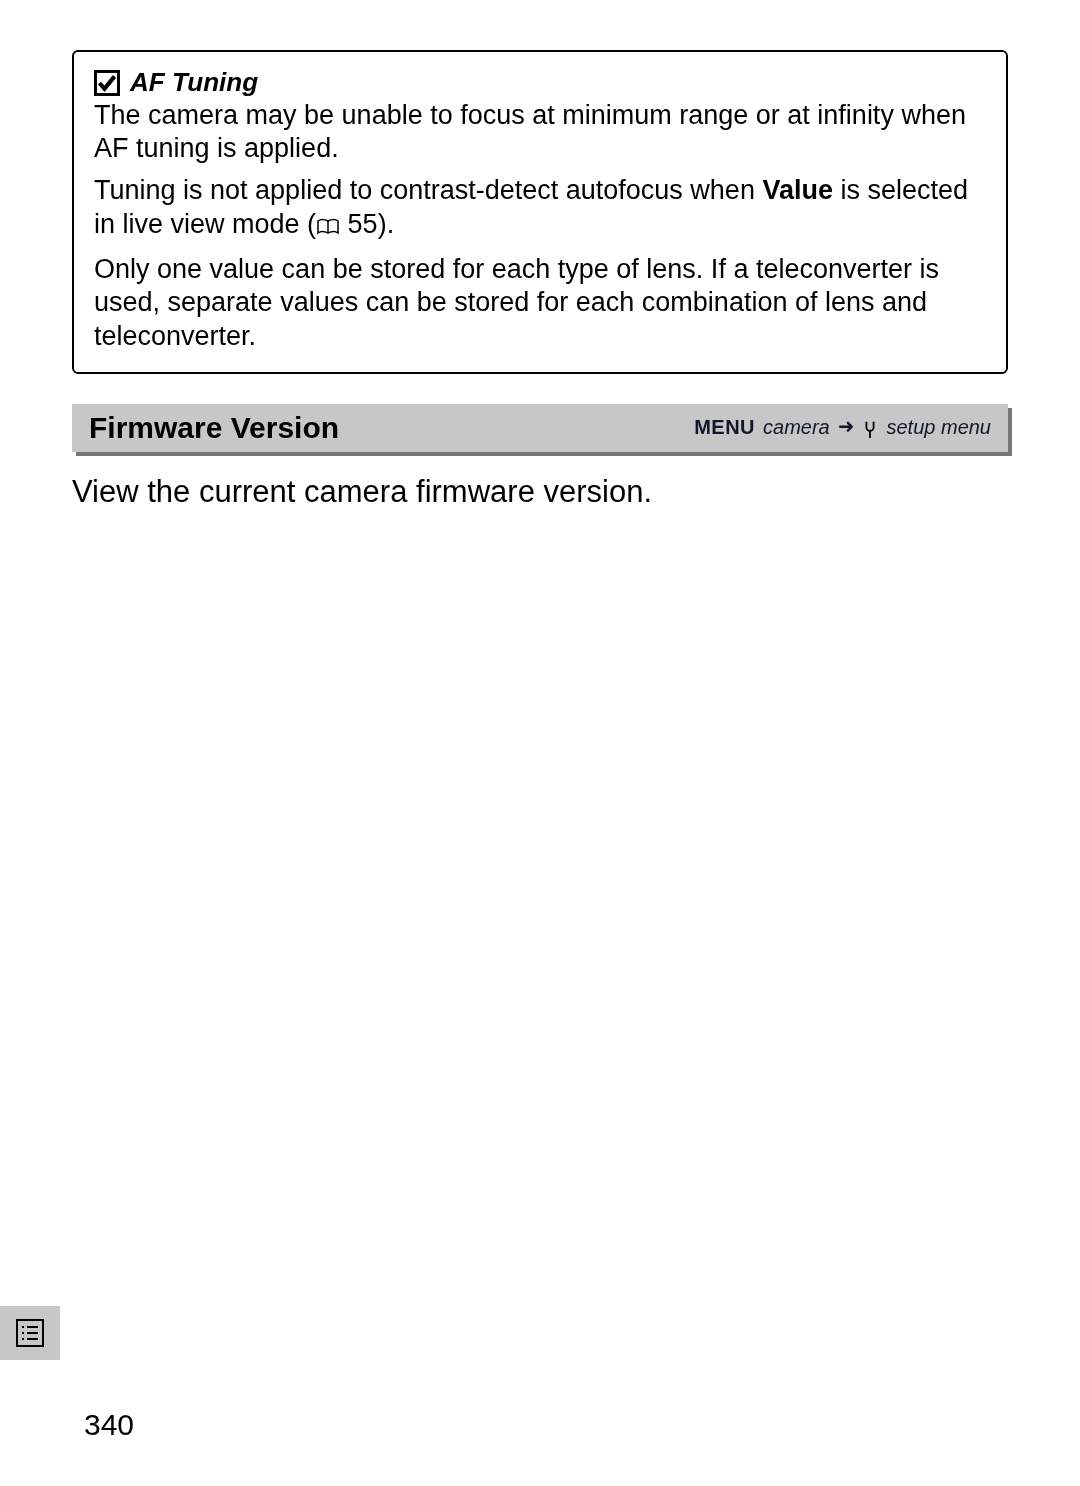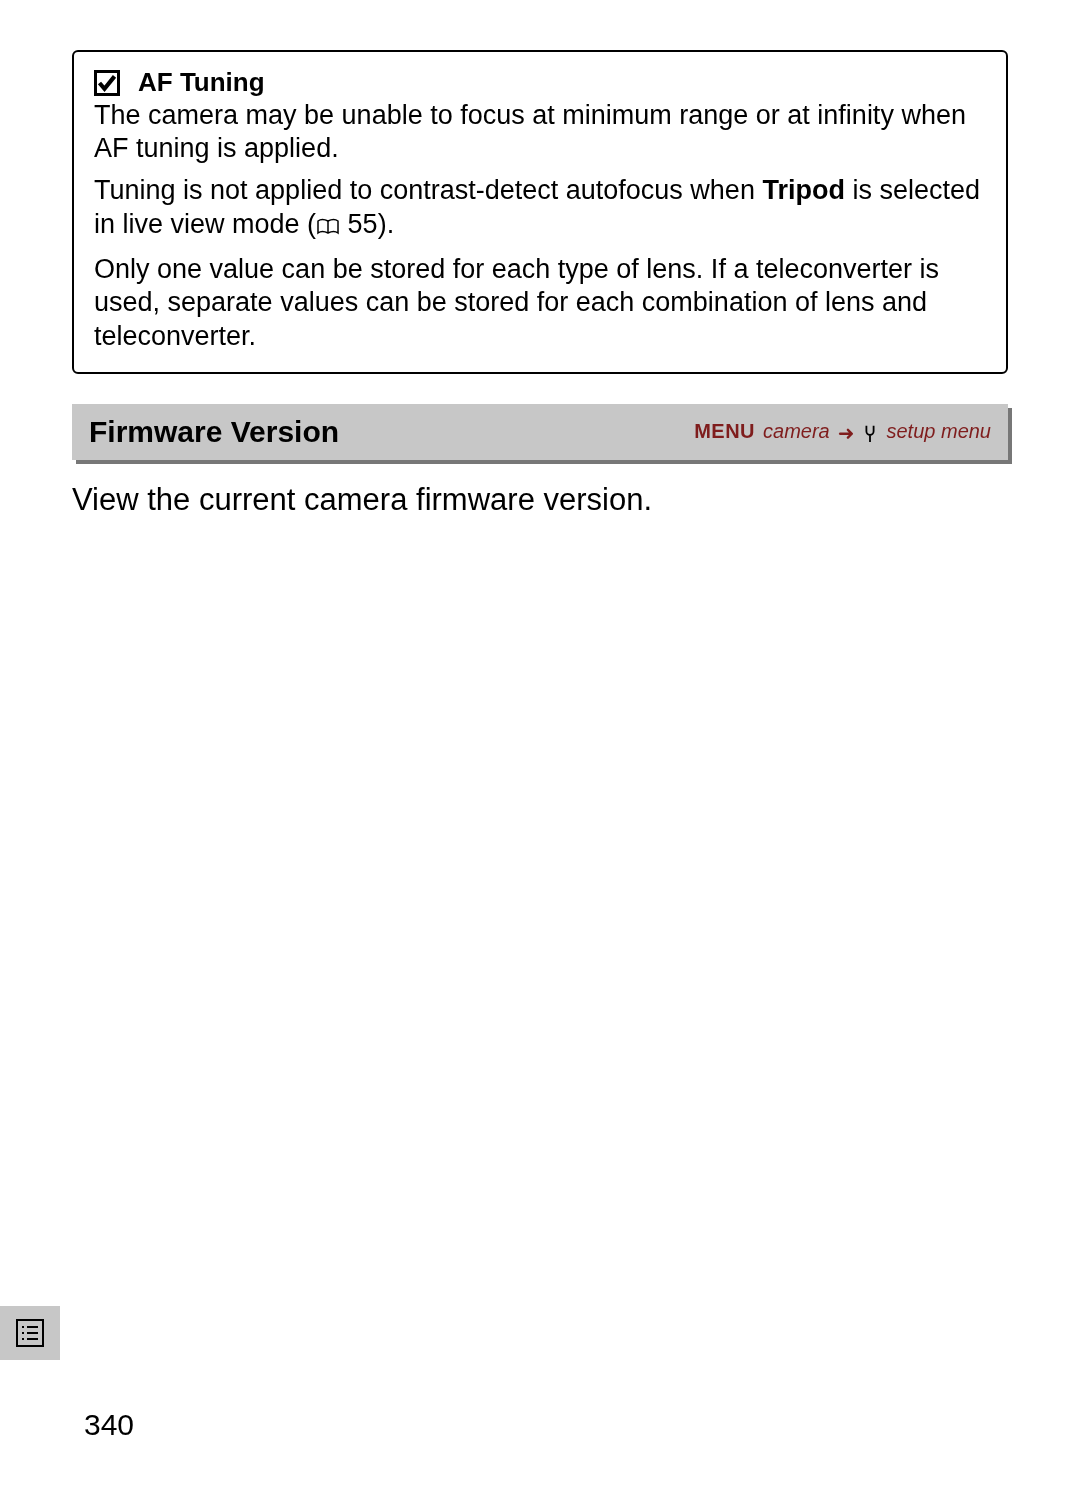--- a/index.html
+++ b/index.html
@@ -27,21 +27,22 @@
     margin-bottom: 8px;
   }
   .note:last-child { margin-bottom: 0; }
 
   .note-title {
     font-weight: 700;
     font-size: 26px;
     line-height: 1.25;
     display: flex;
     align-items: center;
-    gap: 18px;
+    gap: 10px;
+    font-style: italic;
   }
   .note-body {
     font-size: 27px;
     line-height: 1.25;
   }
   .inline-bold { font-weight: 700; }
 
   
   .icon-caution {
     display: inline-flex;
@@ -69,39 +70,39 @@
     flex: 0 0 auto;
     margin-top: 1px;
   }
   .icon-note svg { width: 18px; height: 18px; }
 
   
   .section-header {
     margin-top: 30px;
     background: #c7c7c7;
     border: 1px solid #c7c7c7;
-    height: 56px;
+    height: 48px;
     display: flex;
     align-items: center;
     justify-content: space-between;
     padding: 0 16px 0 16px;
     box-sizing: border-box;
     position: relative;
     box-shadow: 4px 4px 0 0 #777;
   }
   .section-title {
     font-weight: 700;
     font-size: 30px;
   }
   .section-path {
     font-size: 20px;
     display: flex;
-    align-items: flex-end;
+    align-items: flex-start;
     gap: 8px;
-    color: #7f1d1d;
+    color: #0f172a;
   }
   .section-path .menu-label {
     font-variant: small-caps;
     letter-spacing: 0.5px;
   }
   .section-path .italic { font-style: italic; }
   .arrow {
     font-size: 20px;
     line-height: 1;
   }
@@ -160,21 +161,21 @@
         </span>
         <span>AF Tuning</span>
       </div>
       <div class="note-body">
         <span>The camera may be unable to focus at minimum range or at infinity when AF tuning is applied.</span>
       </div>
     </div>
 
     <div class="note">
       <div class="note-body">
-        <span>Tuning is not applied to contrast-detect autofocus when </span><span class="inline-bold">Tripod</span><span> is selected in live view mode (</span><span class="book-icon"><svg viewBox="0 0 24 18">
+        <span>Tuning is not applied to contrast-detect autofocus when </span><span class="inline-bold">Value</span><span> is selected in live view mode (</span><span class="book-icon"><svg viewBox="0 0 24 18">
               <path d="M2 3 Q6 0 12 3 Q18 0 22 3 L22 15 Q18 12 12 15 Q6 12 2 15 Z" fill="none" stroke="#000" stroke-width="1.5"></path>
               <line x1="12" y1="3" x2="12" y2="15" stroke="#000" stroke-width="1.5"></line>
             </svg></span>&nbsp;<span>55</span><span>).</span>
       </div>
     </div>
 
     <div class="note">
       <div class="note-body">
         <span>Only one value can be stored for each type of lens.  If a teleconverter is used, separate values can be stored for each combination of lens and teleconverter.</span>
       </div>

